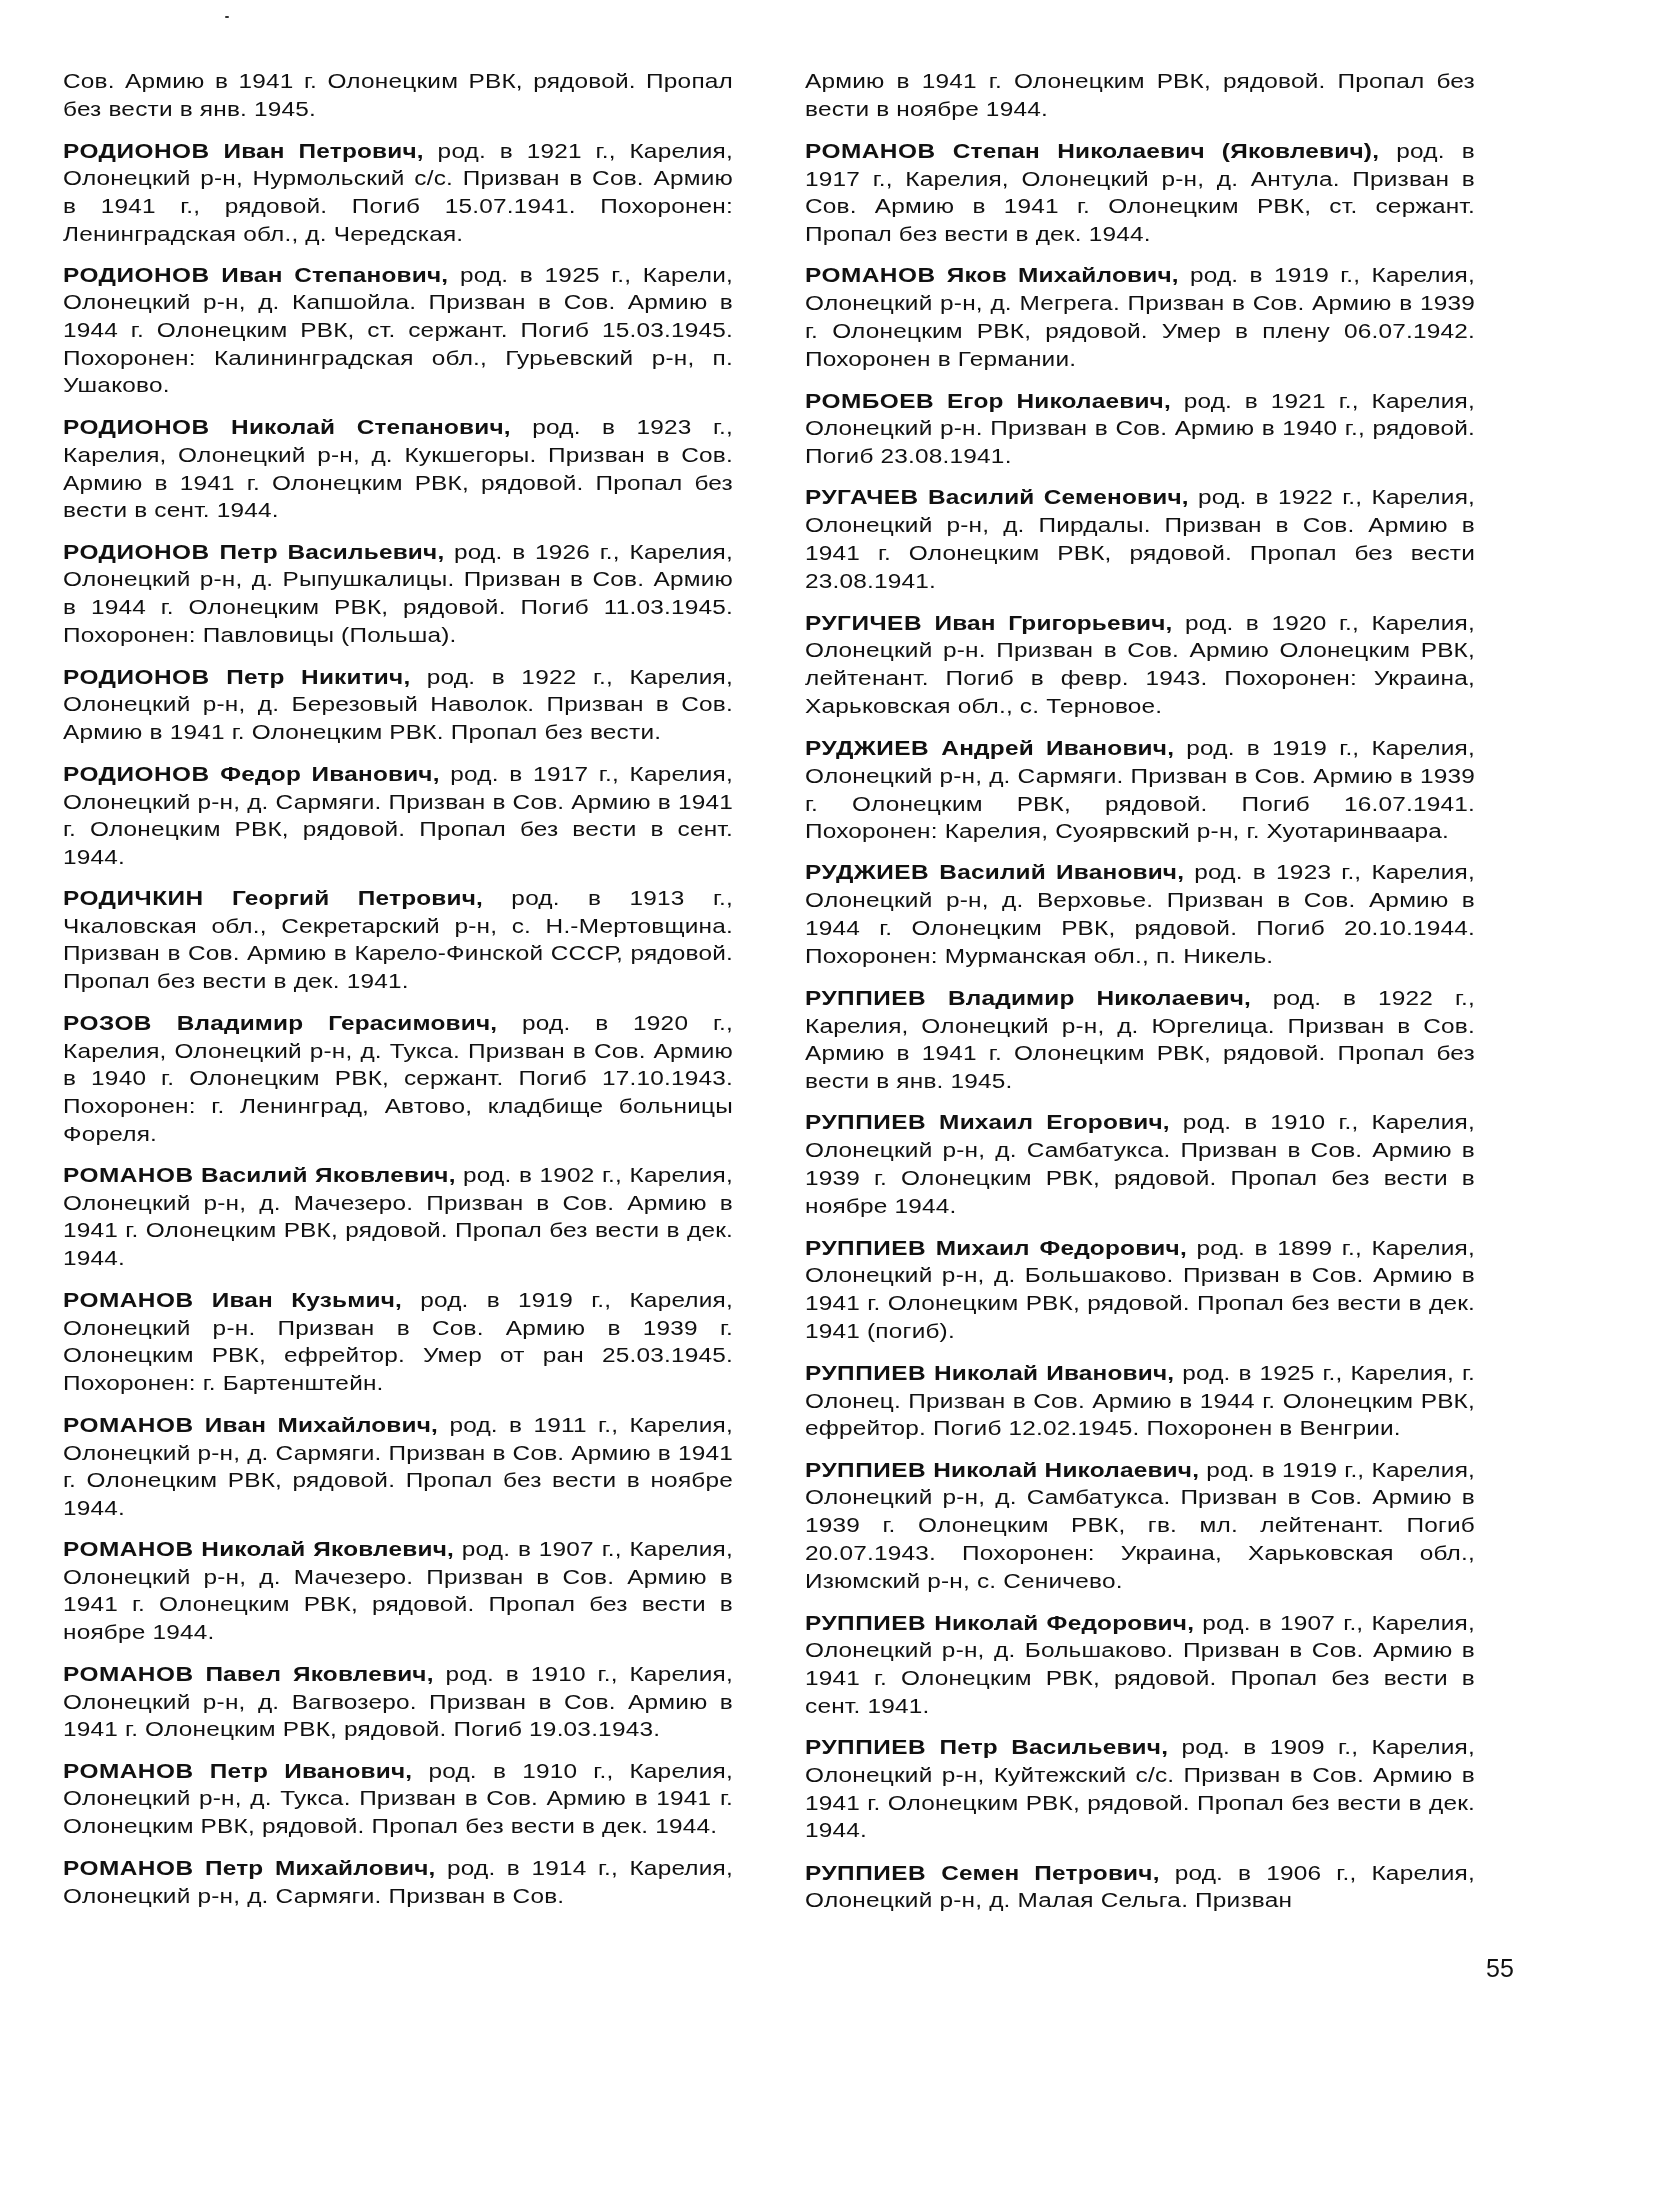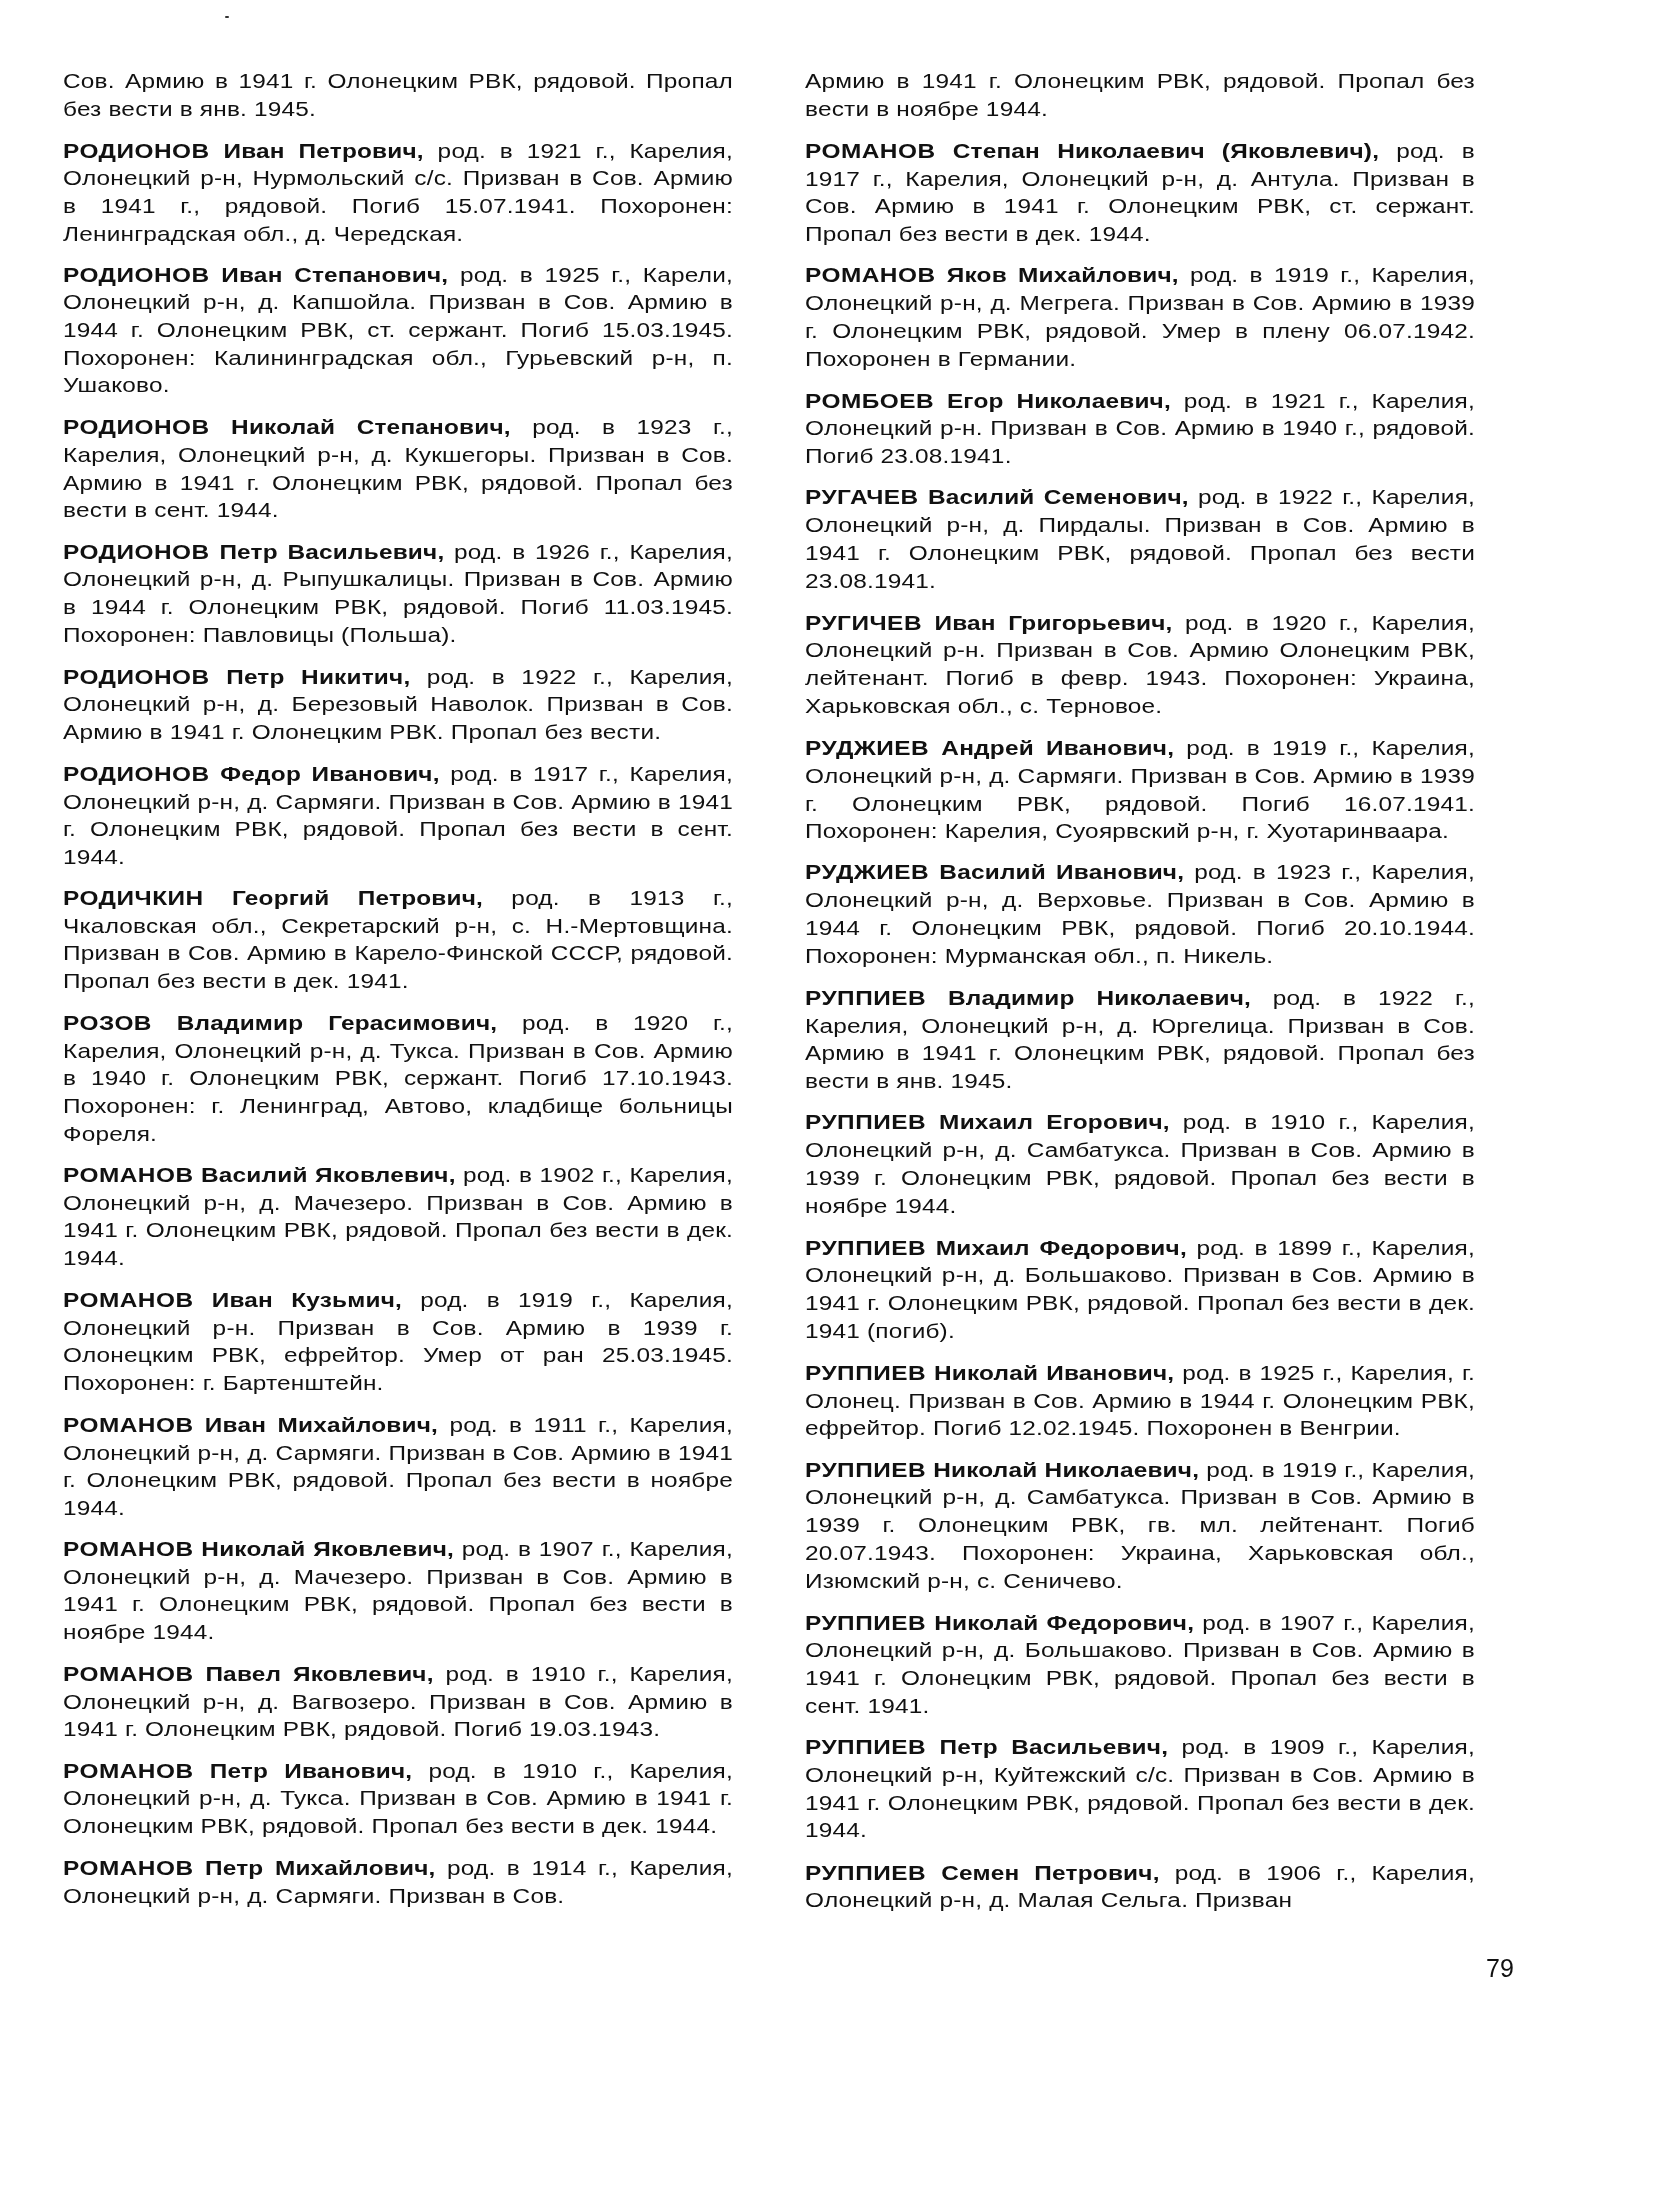--- a/index.html
+++ b/index.html
@@ -64,17 +64,17 @@
       <p class="entry"><span class="surname">РУППИЕВ</span> <span class="given">Владимир Николаевич,</span><span class="text"> род. в 1922 г., Карелия, Олонецкий р-н, д. Юргелица. Призван в Сов. Армию в 1941 г. Олонецким РВК, рядовой. Пропал без вести в янв. 1945.</span></p>
       <p class="entry"><span class="surname">РУППИЕВ</span> <span class="given">Михаил Егорович,</span><span class="text"> род. в 1910 г., Карелия, Олонецкий р-н, д. Самбатукса. Призван в Сов. Армию в 1939 г. Олонецким РВК, рядовой. Пропал без вести в ноябре 1944.</span></p>
       <p class="entry"><span class="surname">РУППИЕВ</span> <span class="given">Михаил Федорович,</span><span class="text"> род. в 1899 г., Карелия, Олонецкий р-н, д. Большаково. Призван в Сов. Армию в 1941 г. Олонецким РВК, рядовой. Пропал без вести в дек. 1941 (погиб).</span></p>
       <p class="entry"><span class="surname">РУППИЕВ</span> <span class="given">Николай Иванович,</span><span class="text"> род. в 1925 г., Карелия, г. Олонец. Призван в Сов. Армию в 1944 г. Олонецким РВК, ефрейтор. Погиб 12.02.1945. Похоронен в Венгрии.</span></p>
       <p class="entry"><span class="surname">РУППИЕВ</span> <span class="given">Николай Николаевич,</span><span class="text"> род. в 1919 г., Карелия, Олонецкий р-н, д. Самбатукса. Призван в Сов. Армию в 1939 г. Олонецким РВК, гв. мл. лейтенант. Погиб 20.07.1943. Похоронен: Украина, Харьковская обл., Изюмский р-н, с. Сеничево.</span></p>
       <p class="entry"><span class="surname">РУППИЕВ</span> <span class="given">Николай Федорович,</span><span class="text"> род. в 1907 г., Карелия, Олонецкий р-н, д. Большаково. Призван в Сов. Армию в 1941 г. Олонецким РВК, рядовой. Пропал без вести в сент. 1941.</span></p>
       <p class="entry"><span class="surname">РУППИЕВ</span> <span class="given">Петр Васильевич,</span><span class="text"> род. в 1909 г., Карелия, Олонецкий р-н, Куйтежский с/с. Призван в Сов. Армию в 1941 г. Олонецким РВК, рядовой. Пропал без вести в дек. 1944.</span></p>
       <p class="entry"><span class="surname">РУППИЕВ</span> <span class="given">Семен Петрович,</span><span class="text"> род. в 1906 г., Карелия, Олонецкий р-н, д. Малая Сельга. Призван</span></p>
     </div>
 
-  <div class="page-number">79</div>
+  <div class="page-number">55</div>
 
   <span class="speck" style="left:225px; top:16px; width:3.9px; height:1.5px;"></span>
 </div>
 
 
 </body></html>

